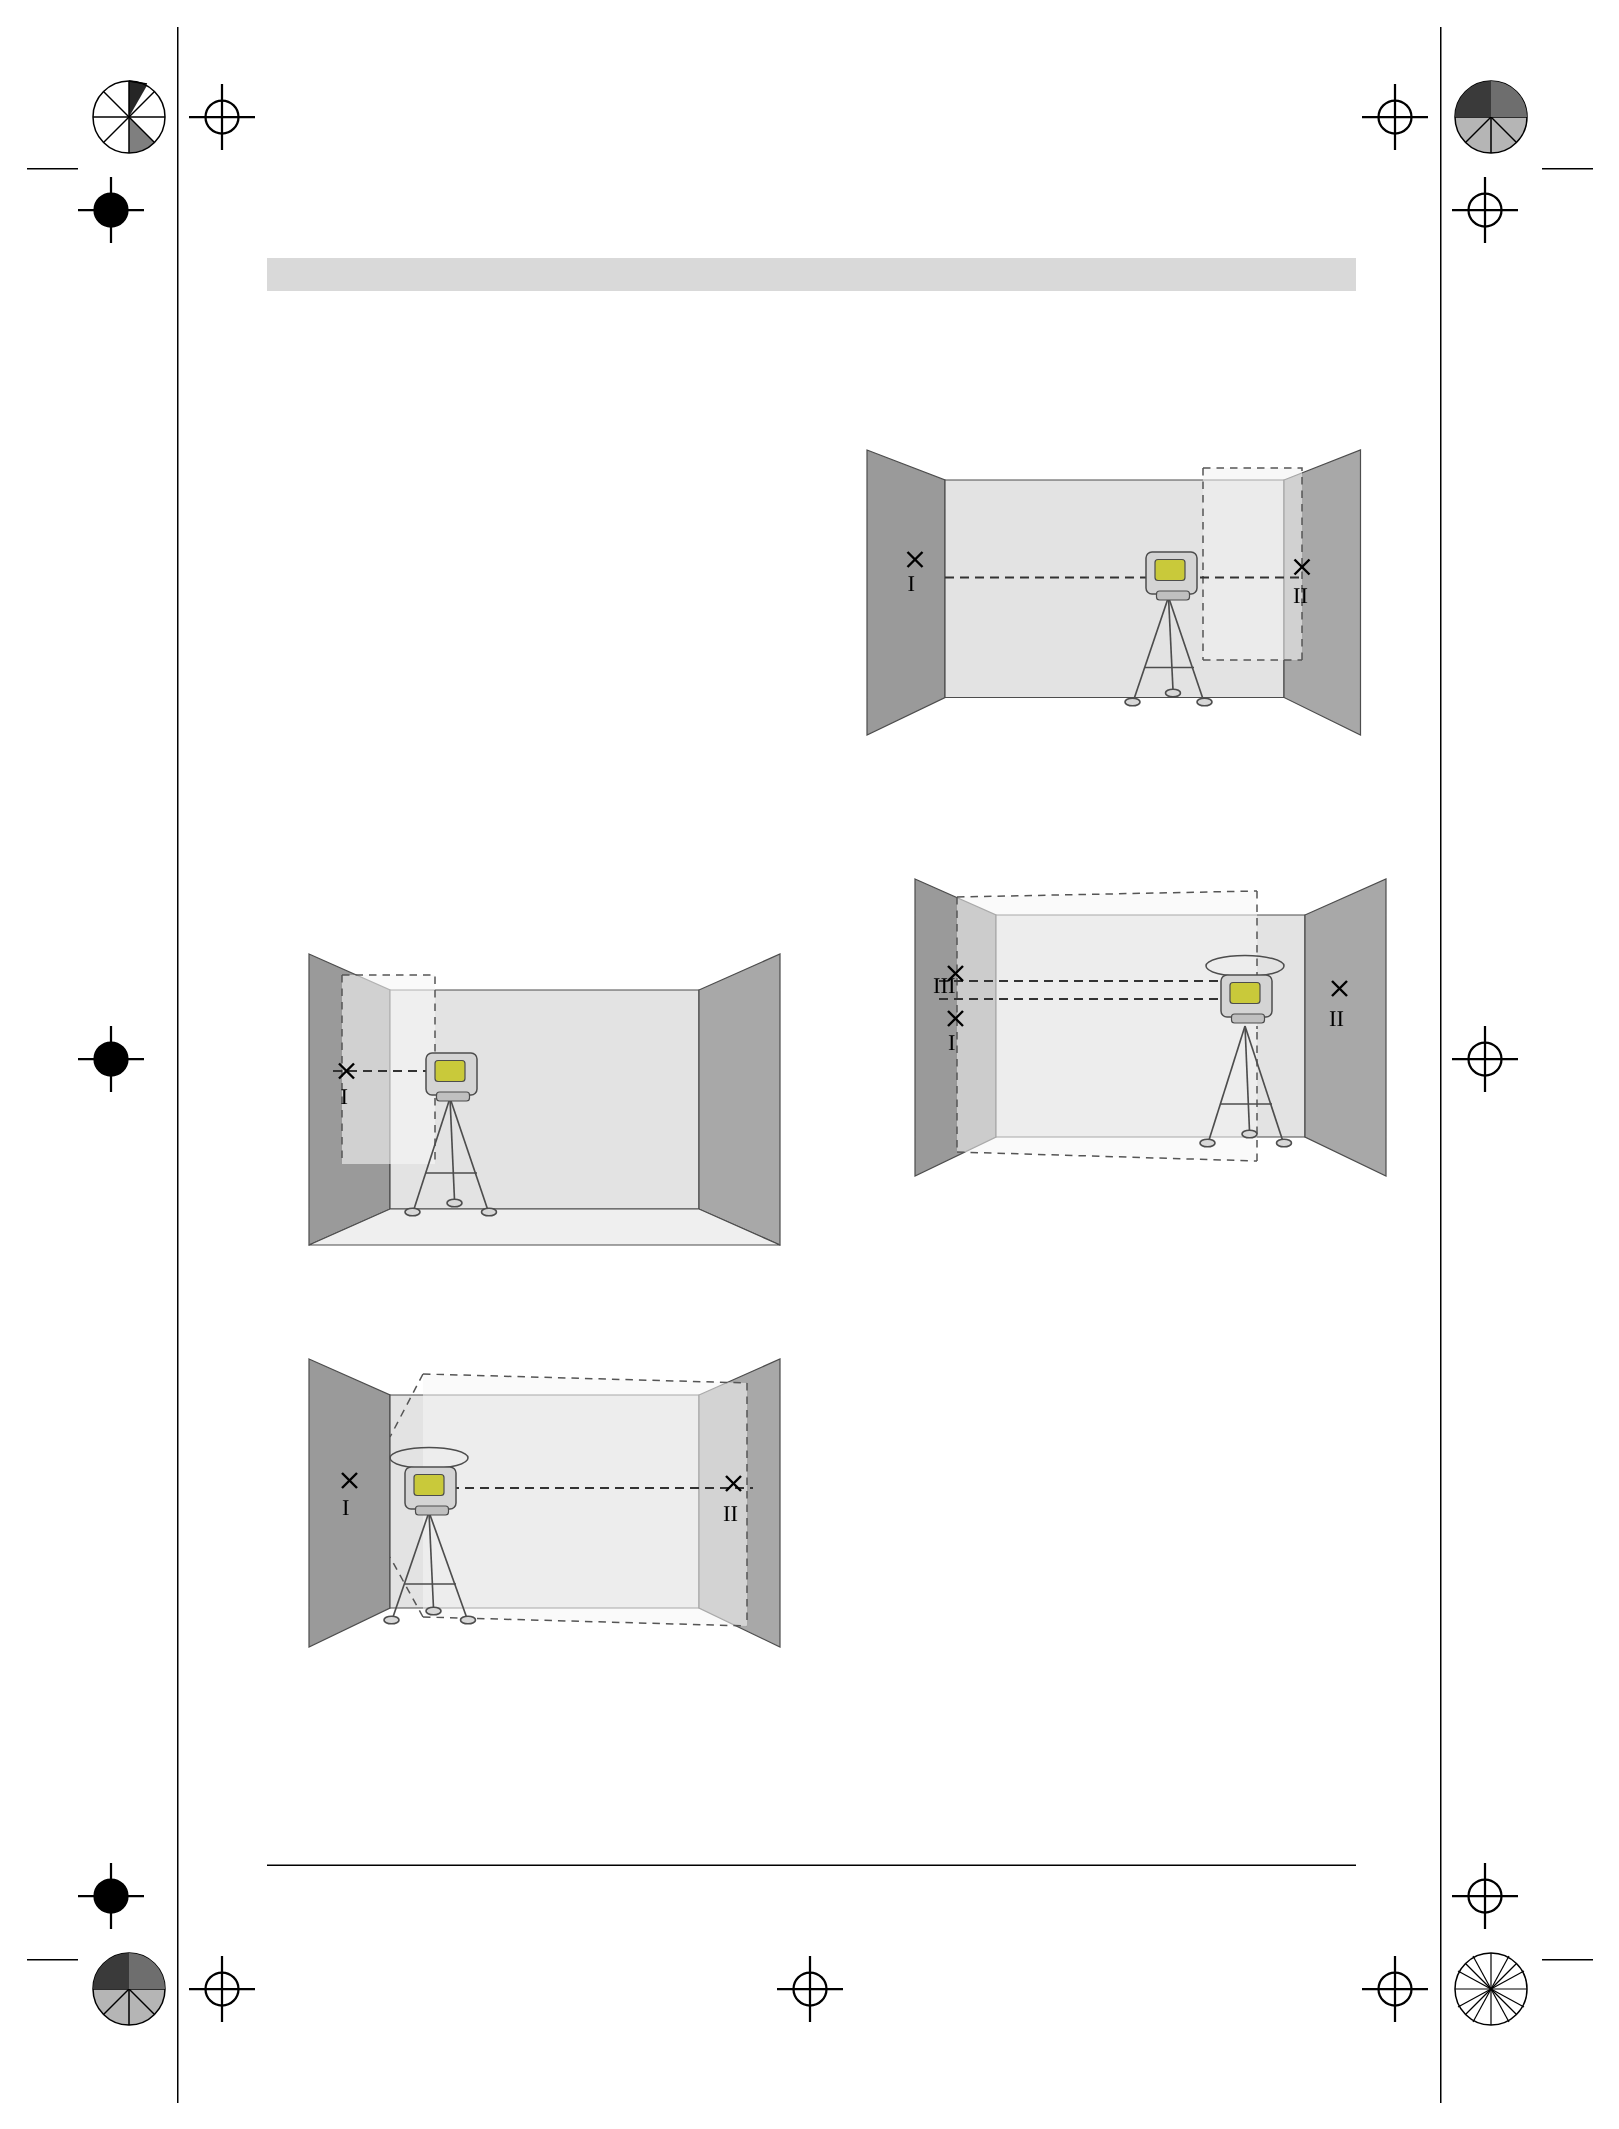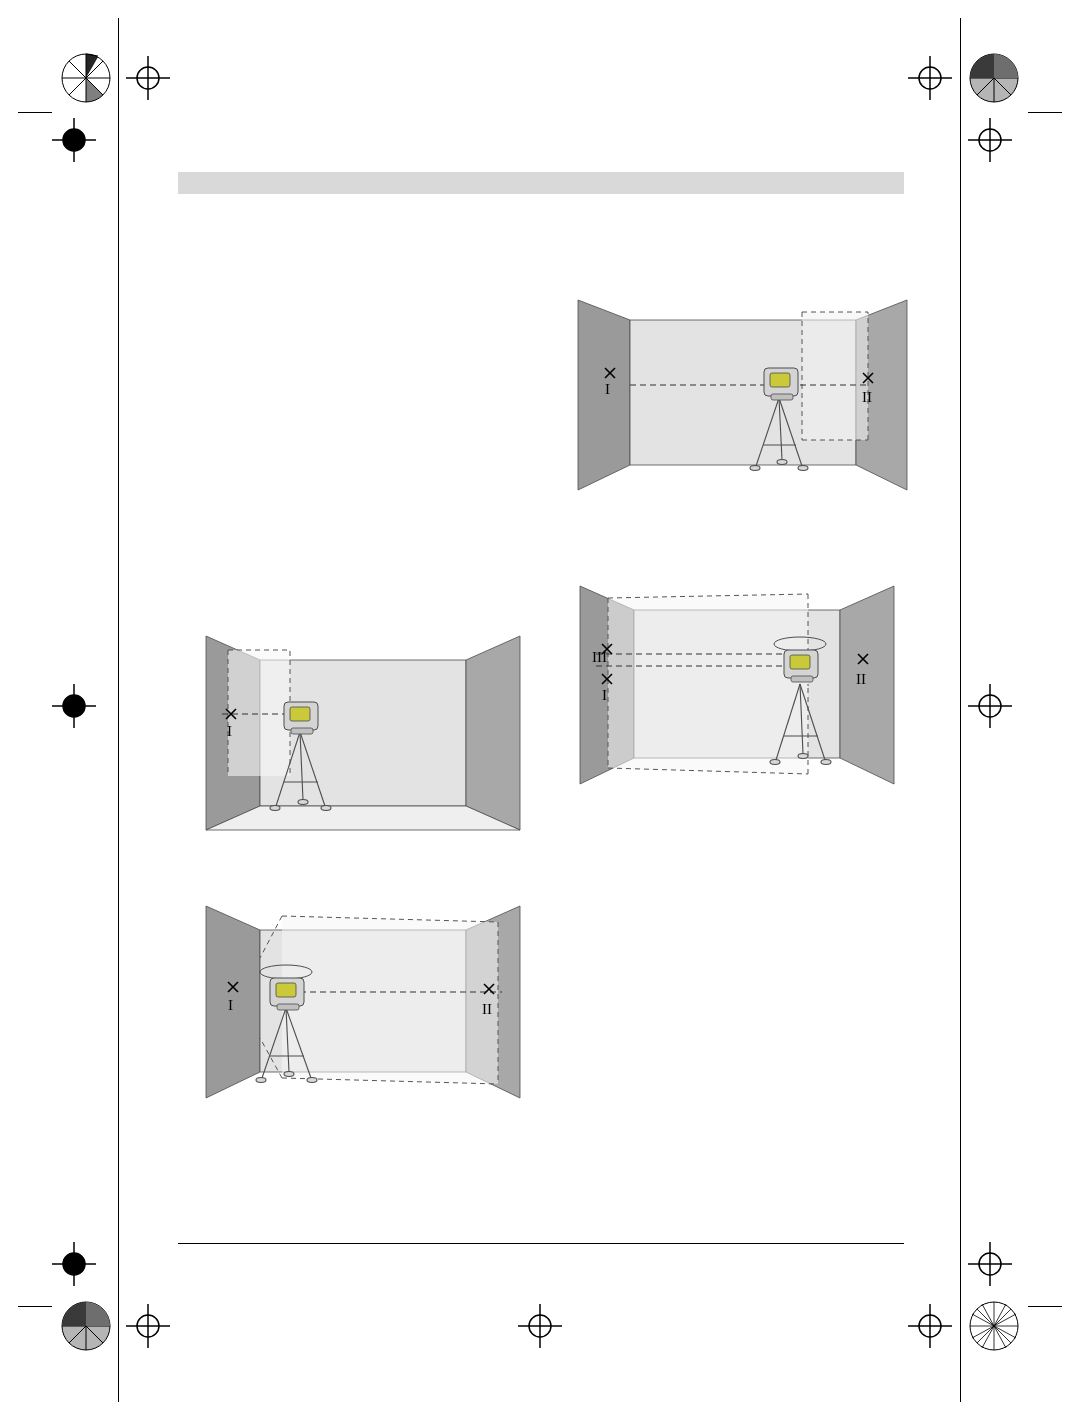--- a/index.html
+++ b/index.html
@@ -286,21 +286,21 @@
       </g>
 
       <g stroke="#000" stroke-width="1.6">
         <line x1="28" y1="81" x2="38" y2="91"></line>
           <line x1="38" y1="81" x2="28" y2="91"></line>
       </g>
       <text class="roman" x="29" y="108">I</text>
     </svg>
   </div>
 
-  <div class="figure" style="left:572px; top:578px;">
+  <div class="figure" style="left:602px; top:578px;">
     <svg width="330" height="220" viewBox="0 0 330 220">
 
       <polygon points="8,8 62,32 62,180 8,206" fill="#9a9a9a" stroke="#4d4d4d" stroke-width="0.8"></polygon>
 
       <polygon points="62,32 268,32 268,180 62,180" fill="#e3e3e3" stroke="#4d4d4d" stroke-width="0.8"></polygon>
 
       <polygon points="268,32 322,8 322,206 268,180" fill="#a8a8a8" stroke="#4d4d4d" stroke-width="0.8"></polygon>
 
       <polygon points="36,20 236,16 236,196 36,190" fill="#f5f5f5" opacity="0.55"></polygon>
       <g stroke="#555" stroke-width="1" stroke-dasharray="5,4" fill="none">

